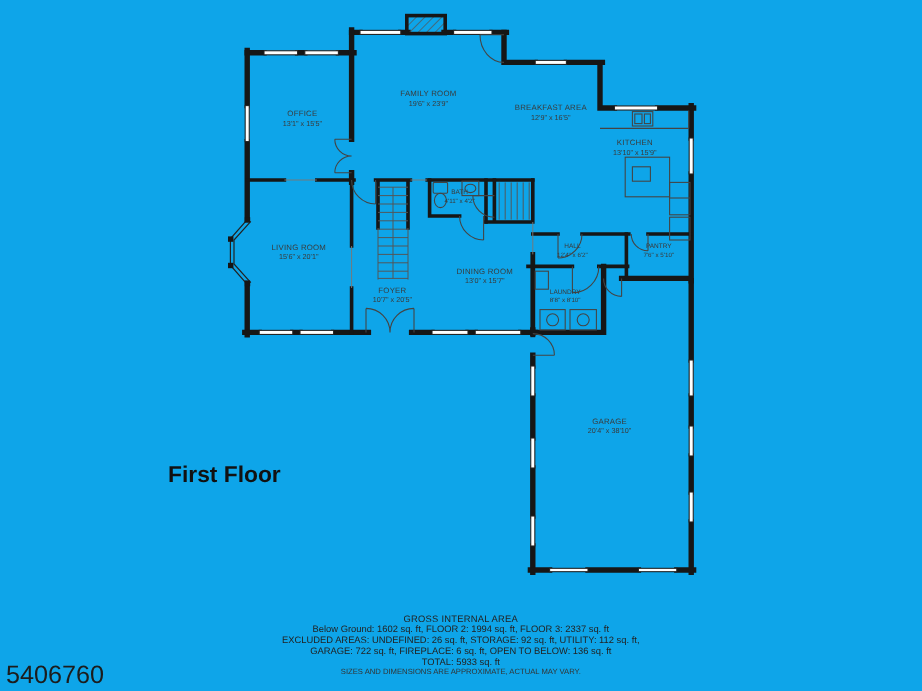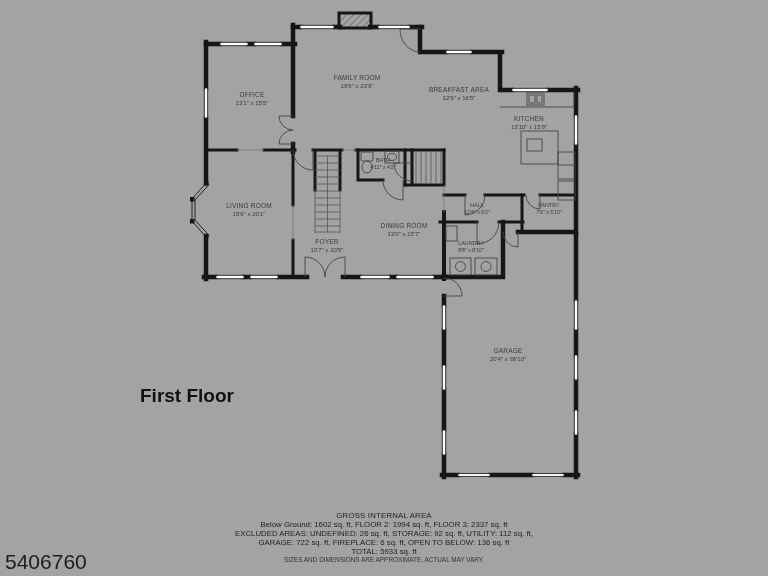--- a/index.html
+++ b/index.html
@@ -1,16 +1,16 @@
 <!DOCTYPE html>
 <html><head>
 <meta charset="utf-8">
 <style>
   html,body{margin:0;padding:0;background:#ffffff;}
-  .page{position:relative;width:768px;height:576px;background:#a3a3a3;overflow:hidden;
+  .page{position:relative;width:768px;height:576px;background:#0ea5e9;overflow:hidden;
         font-family:"Liberation Sans", sans-serif;}
   svg text{font-family:"Liberation Sans", sans-serif;fill:#3a3a3a;}
   .room-name{font-size:6.5px;letter-spacing:.2px;}
   .room-dims{font-size:6px;}
   .room-name-sm{font-size:5.4px;}
   .room-dims-sm{font-size:5.2px;}
   .floor-title{font-size:19px;font-weight:bold;fill:#111;}
   .photo-id{font-size:21px;fill:#1c1c1c;}
   .footer-line{font-size:7.8px;fill:#222;}
   .footer-title{font-size:7.8px;fill:#222;letter-spacing:.2px;}

